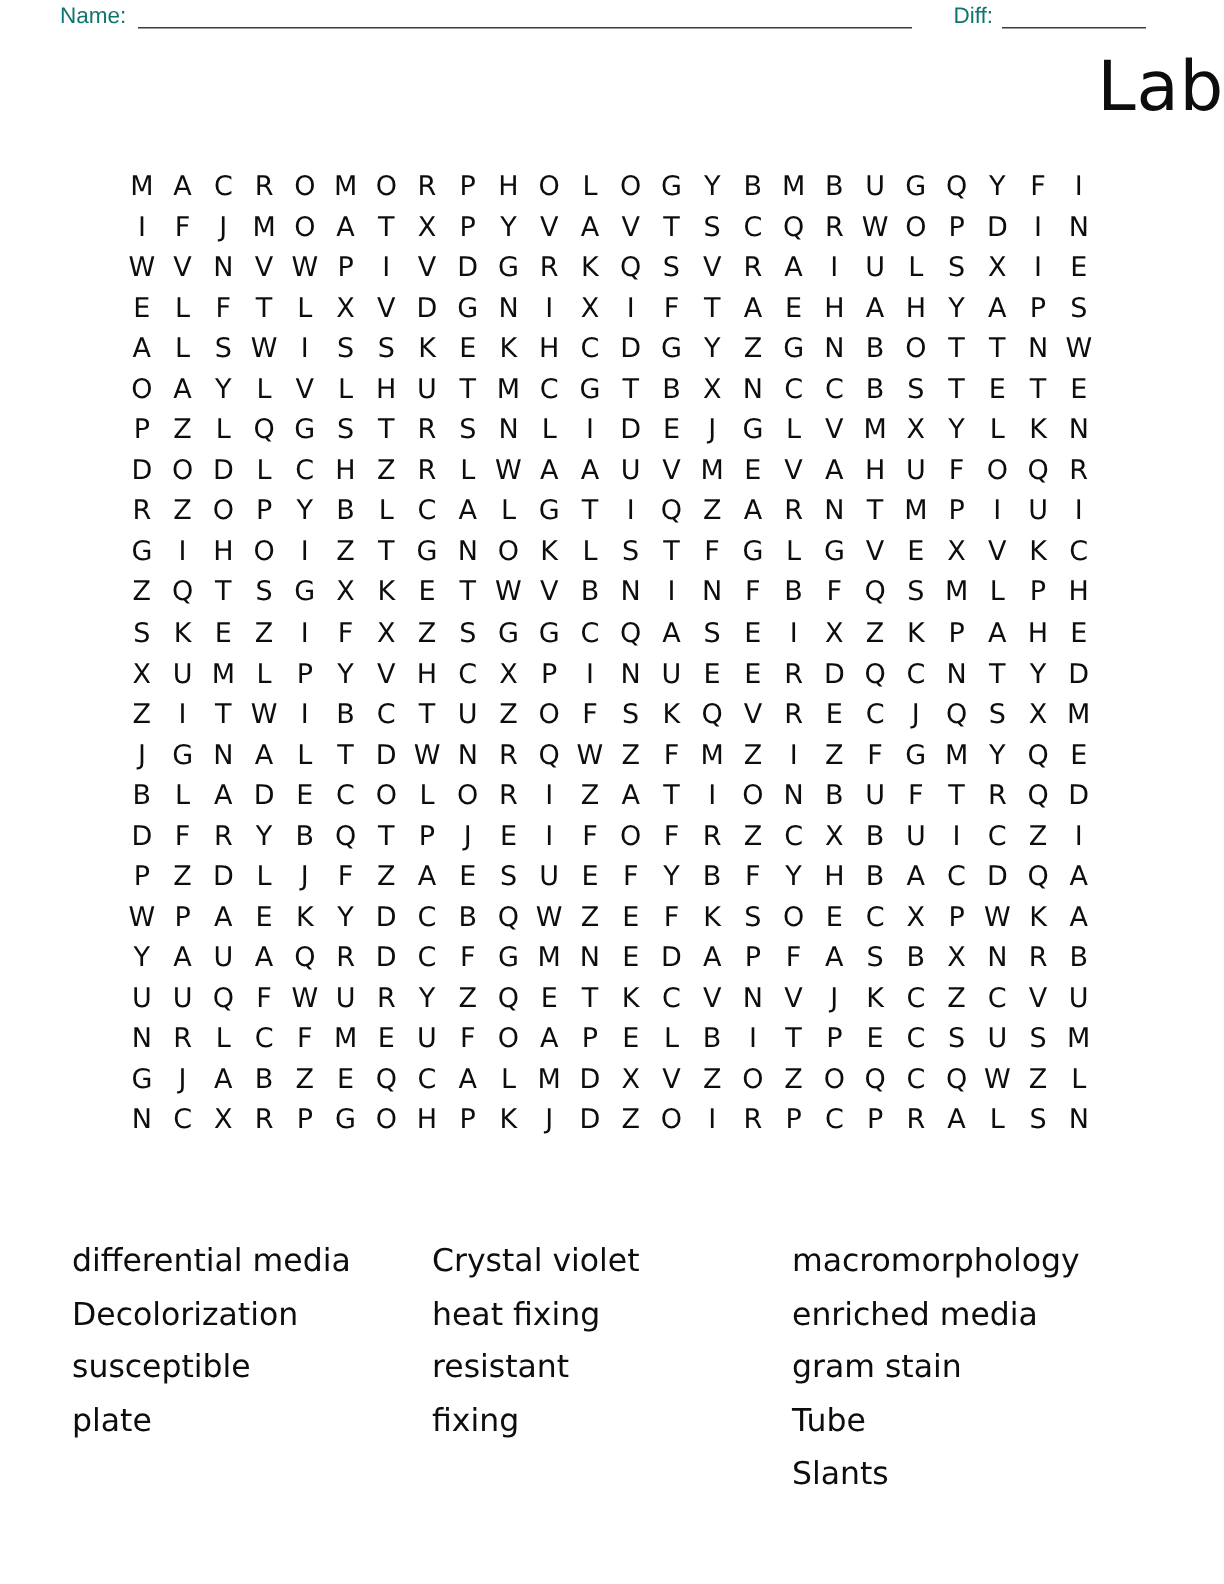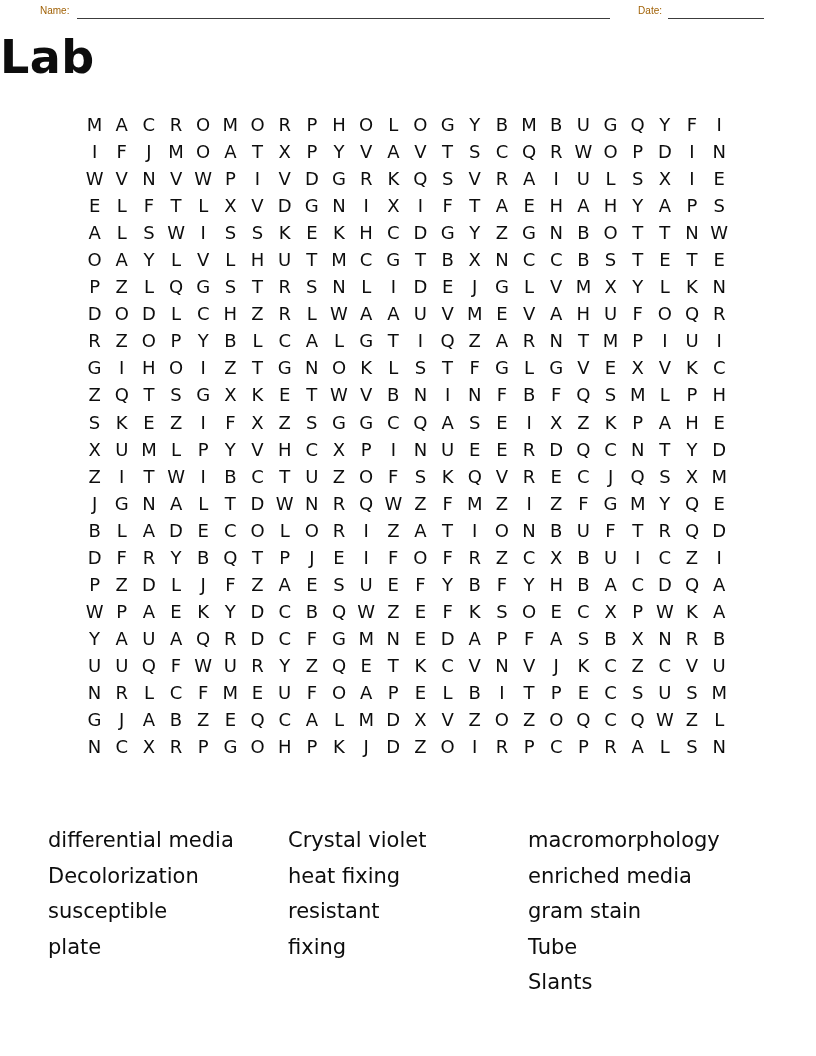--- a/index.html
+++ b/index.html
@@ -11,33 +11,33 @@
     position:relative;
     overflow:hidden;
   }
   .page { position:absolute; inset:0; background:#ffffff; }
 
   
   .header {
     position:absolute; top:1px; left:40px; width:724px; height:19px;
     display:flex; align-items:flex-end;
     font-family:"Liberation Sans", sans-serif;
-    font-size:10px; color:#a16207;justify-content:flex-end;
+    font-size:15px; color:#0f766e;justify-content:flex-end;
   }
   .header .label { line-height:18px; }
   .write-line { border-bottom:1.5px solid #3c3c3c; height:15px; display:inline-block; }
   .name-line { flex:1 1 auto; margin:0 0 1px 8px; }
   .date-label { margin-left:28px; }
   .date-line { width:96px; margin:0 0 1px 6px; }
 
   
   .title {
     position:absolute; top:30px; left:0; width:816px; margin:0;
-    text-align:left;
-    font-size:46px; font-weight:700; color:#0d0d0d;
+    text-align:right;
+    font-size:46px; font-weight:400; color:#0d0d0d;
     letter-spacing:0.5px;
   }
 
   
   .grid {
     position:absolute; left:81px; top:111px;
     display:grid;
     grid-template-columns:repeat(24, 27.17px);
     grid-auto-rows:27.05px;
     font-size:18px; font-weight:500; color:#0d0d0d;
@@ -61,21 +61,21 @@
   }
 </style>
 </head>
 <body>
 
 <div class="page">
 
   <div class="header">
     <span class="label">Name:</span>
     <span class="write-line name-line"></span>
-    <span class="label date-label">Date:</span>
+    <span class="label date-label">Diff:</span>
     <span class="write-line date-line"></span>
   </div>
 
   <h1 class="title">Lab</h1>
 
   <div class="grid">
       <div class="cell">M</div>
       <div class="cell">A</div>
       <div class="cell">C</div>
       <div class="cell">R</div>

